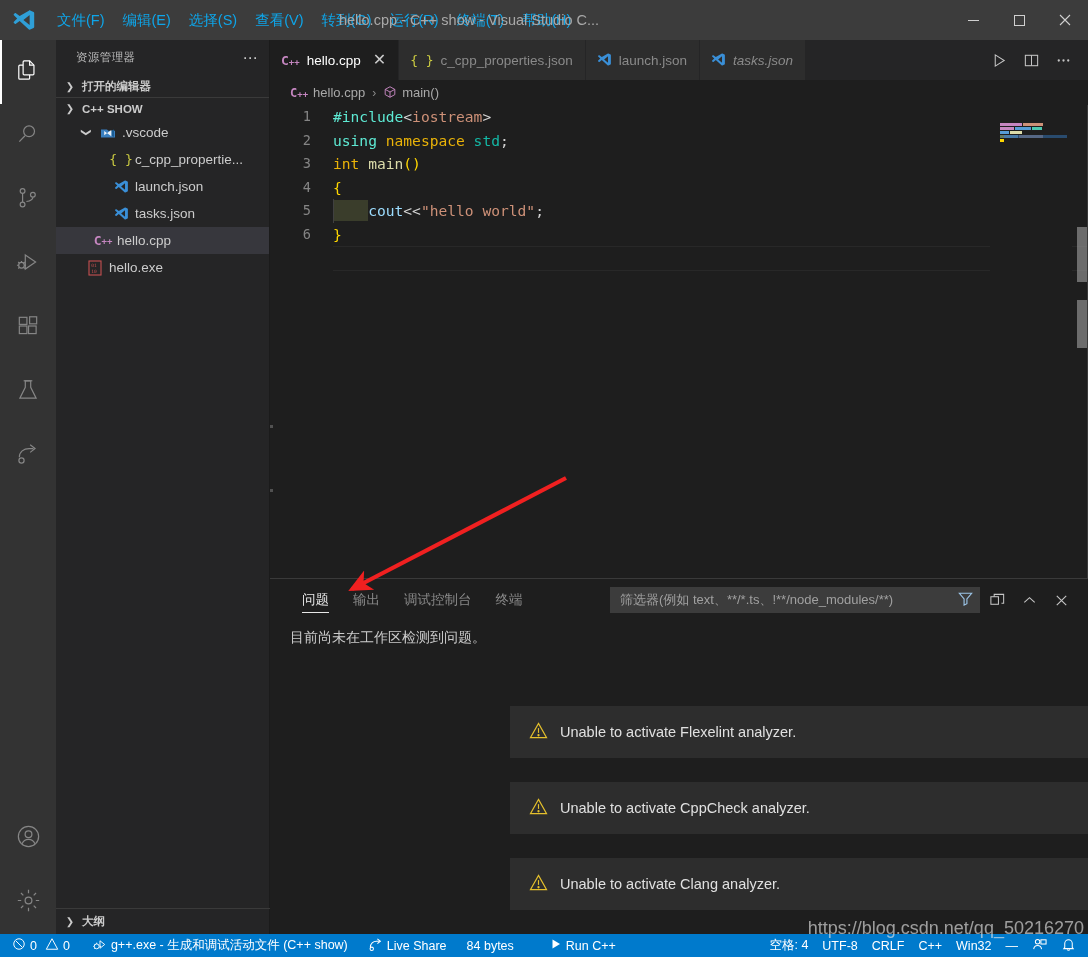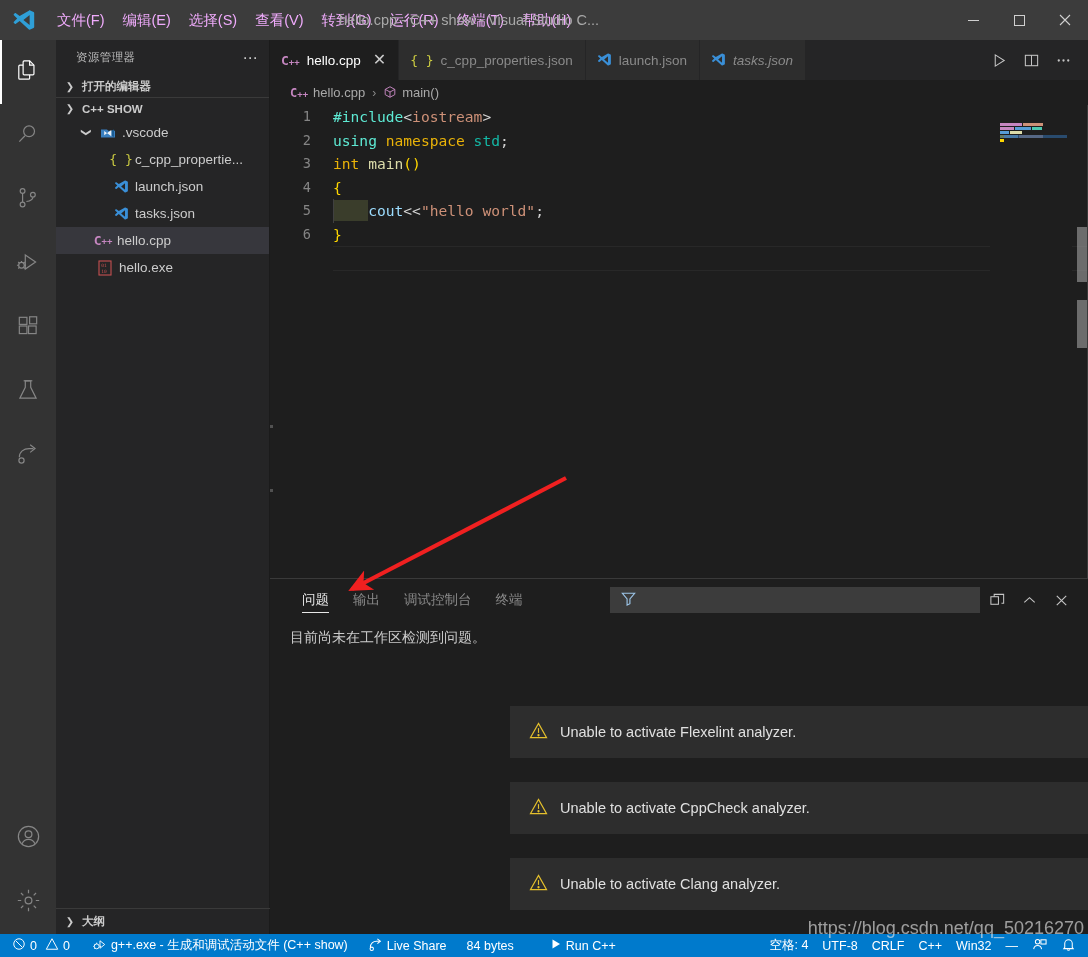--- a/index.html
+++ b/index.html
@@ -13,21 +13,21 @@
   #app { position: relative; width: 1088px; height: 957px; }
 
   
   .titlebar {
     position: absolute; top: 0; left: 0; width: 1088px; height: 40px;
     background: #3c3c3c; display: flex; align-items: center;
   }
   .vscode-logo { width: 48px; height: 40px; display: flex; align-items: center; justify-content: center; }
   .menu { display: flex; align-items: center; height: 40px; }
   .menu-item {
-    font-size: 14.5px; color: #f0abfc; padding: 0 9px; height: 40px;
+    font-size: 14.5px; color: #0ea5e9; padding: 0 9px; height: 40px;
     display: flex; align-items: center; white-space: nowrap;
   }
   .win-title {
     position: absolute; left: 0; right: 0; top: 0; height: 40px;
     display: flex; align-items: center; justify-content: center;
     font-size: 14.5px; color: #a9a9a9; pointer-events: none;
     padding-right: 150px;
   }
   .win-ctrls { position: absolute; right: 0; top: 0; height: 40px; display: flex; }
   .win-btn { width: 46px; height: 40px; display: flex; align-items: center; justify-content: center; color: #d0d0d0; }
@@ -354,21 +354,21 @@
         </svg>
       </span>
       <span>tasks.json</span>
     </div>
 
     <div class="tree-row selected" style="padding-left:38px">
       <span class="ficon" style="color:#c586c0;font-family:'DejaVu Sans Mono',monospace;font-size:13px;font-weight:bold;">C<span style="font-size:9px">++</span></span>
       <span>hello.cpp</span>
     </div>
 
-    <div class="tree-row" style="padding-left:40px">
+    <div class="tree-row" style="padding-left:30px">
       <span class="ficon">
         <svg width="14" height="16" viewBox="0 0 14 16">
           <rect x="1" y="1" width="12" height="14" fill="none" stroke="#c75050" stroke-width="1.1"></rect>
           <text x="3.2" y="7" font-size="4.5" fill="#c75050" font-family="monospace">01</text>
           <text x="3.2" y="12.5" font-size="4.5" fill="#c75050" font-family="monospace">10</text>
         </svg>
       </span>
       <span>hello.exe</span>
     </div>
 
@@ -496,20 +496,21 @@
   </div>
 
   <div class="panel">
     <div class="panel-tabs">
       <div class="ptab active">问题</div>
       <div class="ptab">输出</div>
       <div class="ptab">调试控制台</div>
       <div class="ptab">终端</div>
       <div class="panel-right">
         <div class="filter-box">
+          <span class="ftext">筛选器(例如 text、**/*.ts、!**/node_modules/**)</span>
           <span>
             <svg width="17" height="17" viewBox="0 0 18 18" fill="none" stroke="#9cc5e8" stroke-width="1.2">
               <path d="M2.5 3.5h13l-5 6v5l-3 1.5v-6.5z"></path>
             </svg>
           </span>
         </div>
         <div class="p-act">
           <svg width="17" height="17" viewBox="0 0 18 18" fill="none" stroke="currentColor" stroke-width="1.1">
             <rect x="2" y="5" width="8" height="8"></rect>
               <path d="M5.5 5V2.5h10V12h-2.3"></path>

